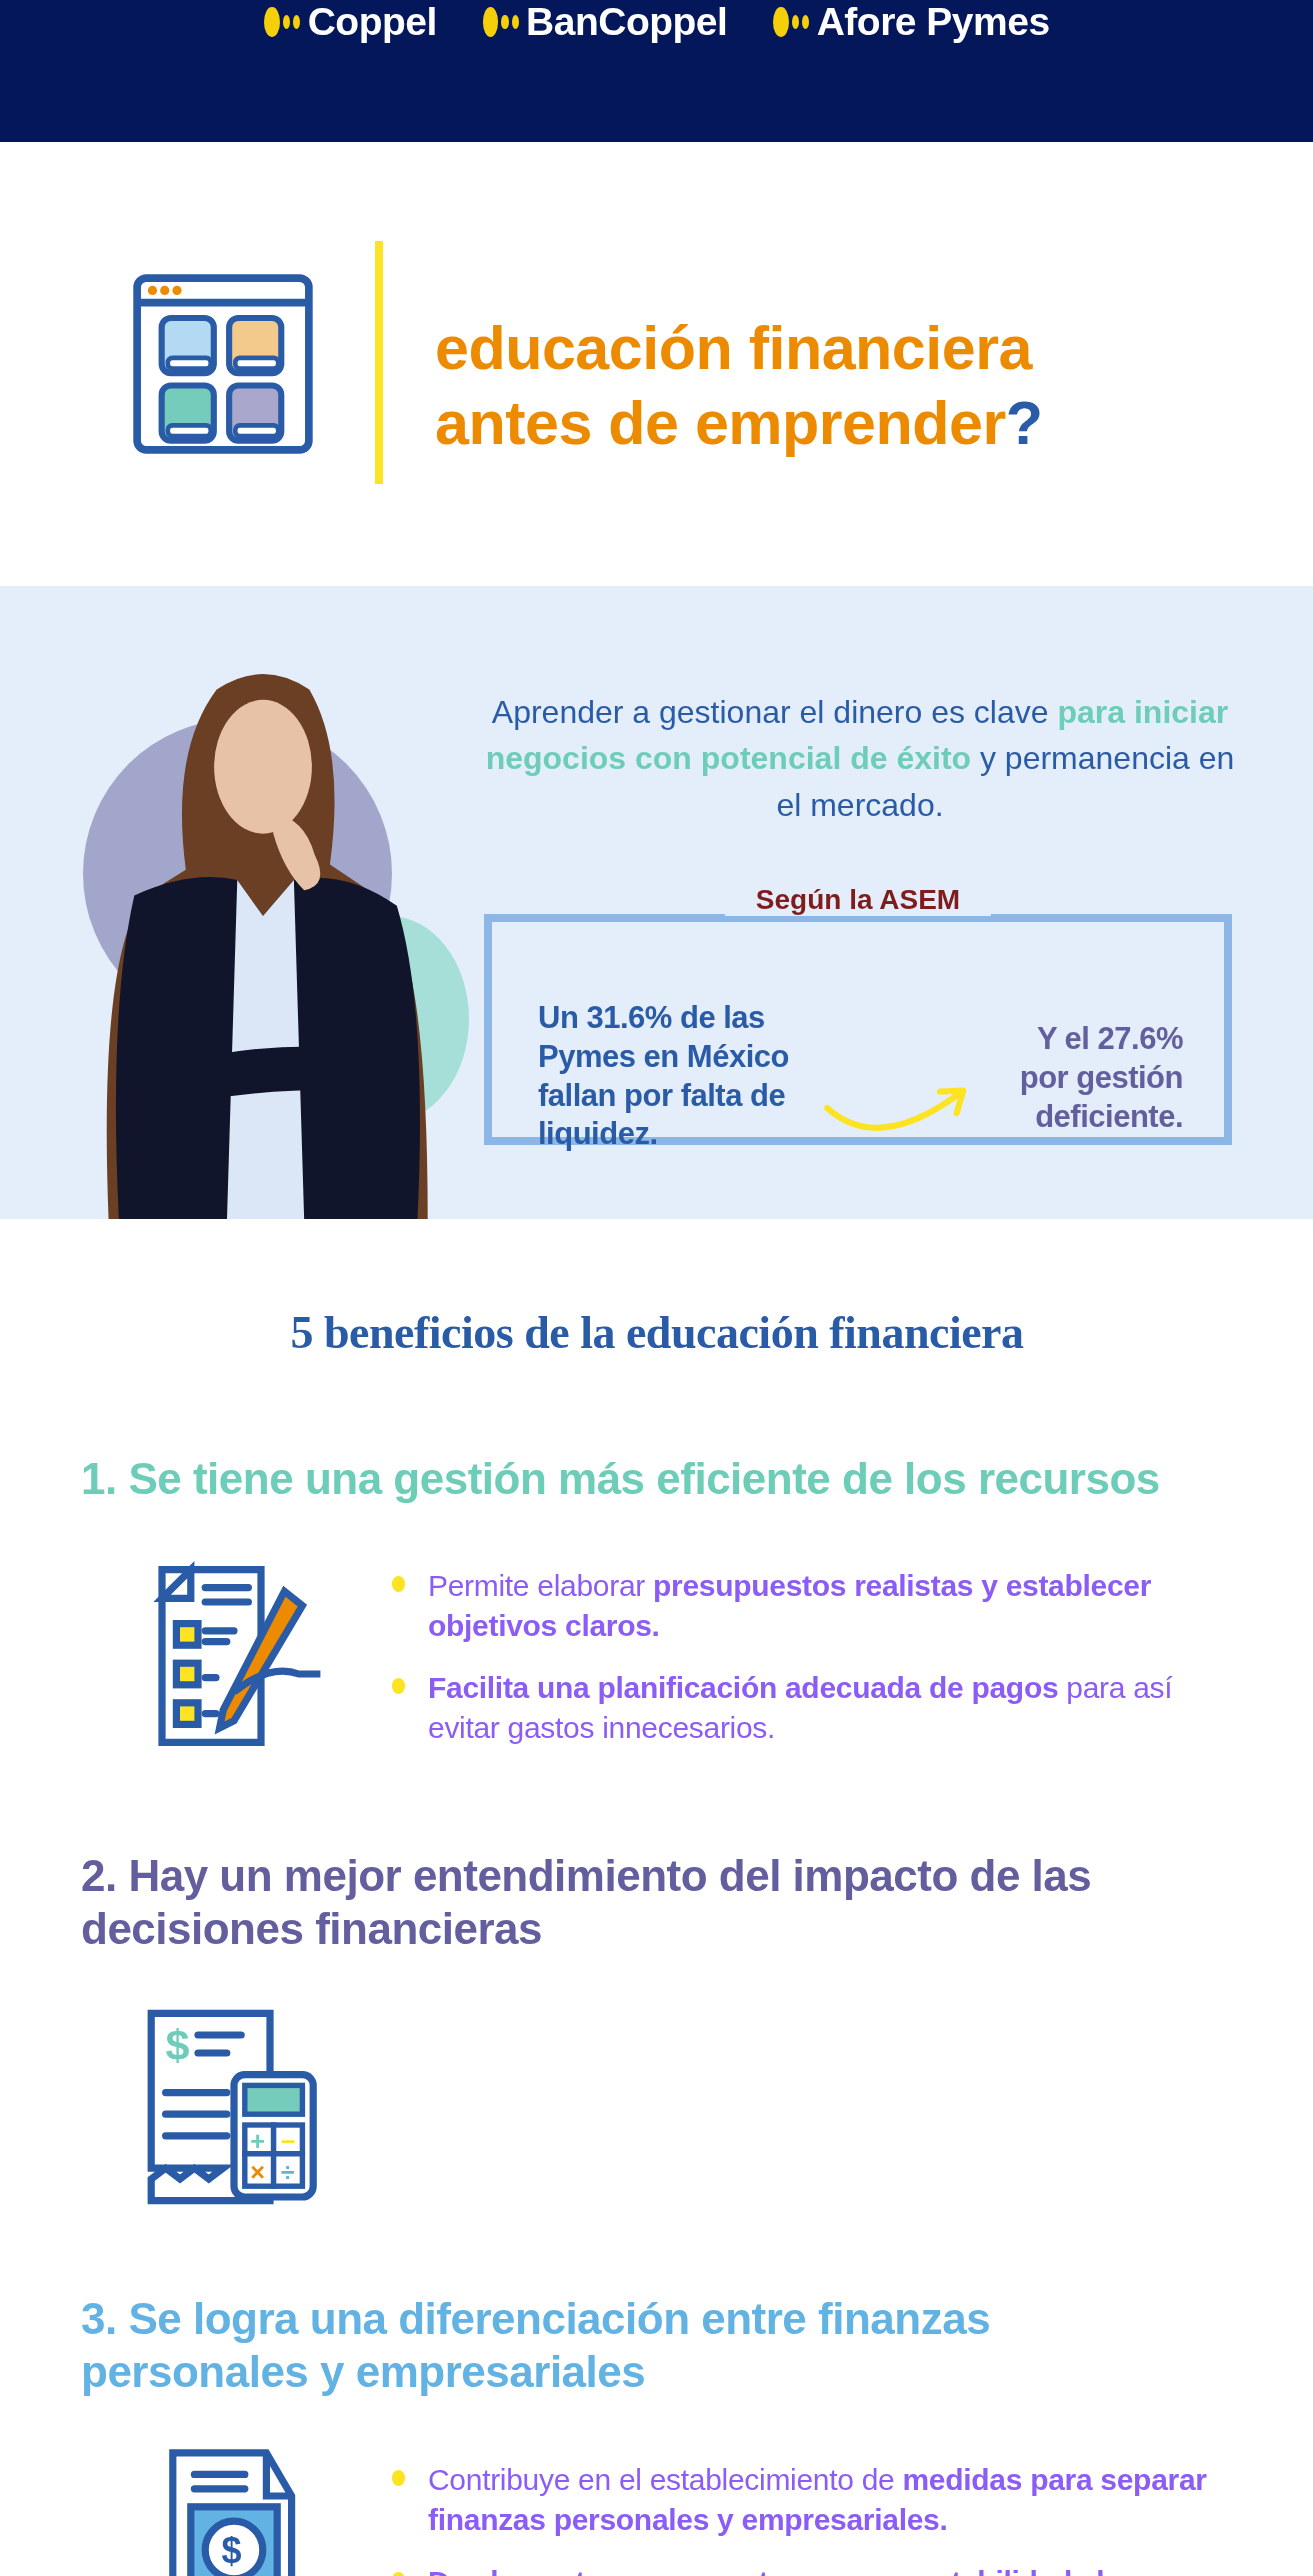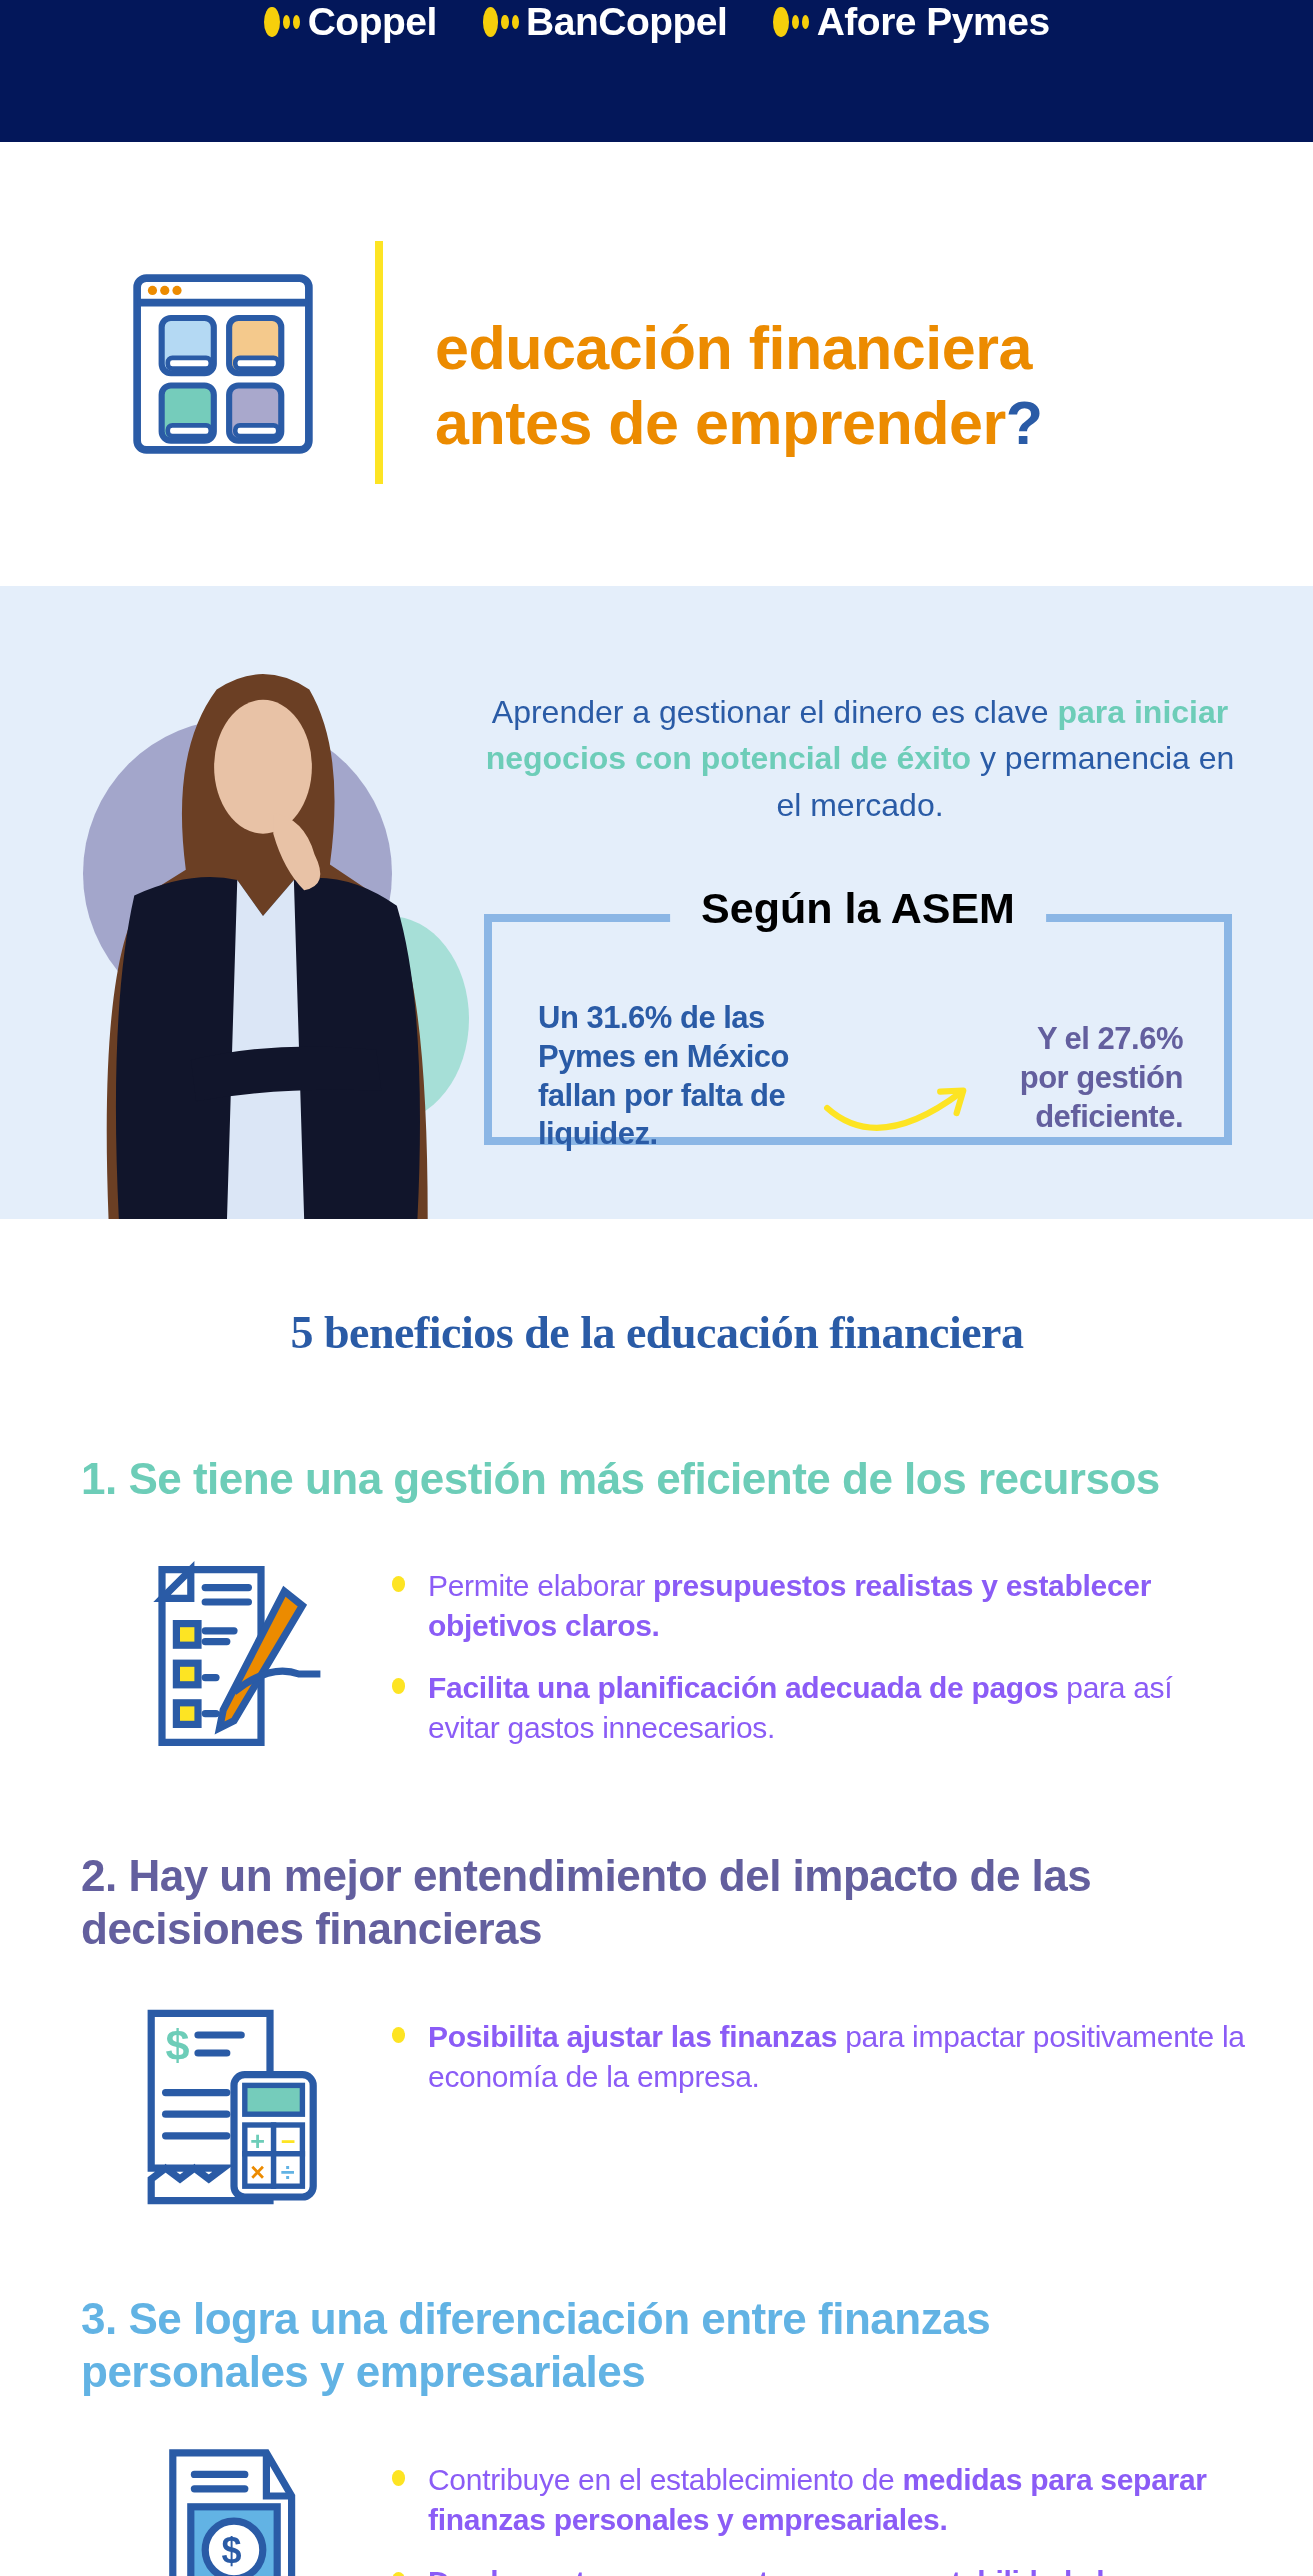--- a/index.html
+++ b/index.html
@@ -23,21 +23,21 @@
 
   
   .intro { position: absolute; left: 0; top: 586px; width: 1314px; height: 633px; background: #e4eefa; overflow: hidden; }
   .circle-purple { position: absolute; left: 83px; top: 133px; width: 309px; height: 309px; border-radius: 50%; background: #a3a6cb; }
   .circle-teal { position: absolute; left: 309px; top: 330px; width: 160px; height: 206px; border-radius: 50%; background: #a6dfd7; }
   .woman { position: absolute; left: 88px; top: 62px; width: 350px; height: 572px; }
   .intro-lead { position: absolute; left: 484px; top: 103px; width: 752px; text-align: center; font-size: 32px; line-height: 1.45; color: #2a5ba6; }
   .intro-lead .teal { color: #6dcdb8; font-weight: 700; }
 
   .asem-box { position: absolute; left: 484px; top: 328px; width: 748px; height: 231px; border: 8.2px solid #8bb6e5; }
-  .asem-title { position: absolute; left: 50%; transform: translateX(-50%); top: -38px; padding: 0 31px; background: #e4eefa; color: #000000; font-size: 43px; font-weight: 700; white-space: nowrap; }
+  .asem-title { position: absolute; left: 50%; transform: translateX(-50%); top: -38px; padding: 0 31px; background: #e4eefa; color: #7f1d1d; font-size: 28px; font-weight: 700; white-space: nowrap; }
   .asem-left { position: absolute; left: 46px; top: 77px; width: 268px; text-align: left; font-size: 31px; font-weight: 700; line-height: 1.25; color: #2a5ba6; letter-spacing: -0.5px; }
   .asem-right { position: absolute; left: 495px; top: 98px; width: 196px; text-align: right; font-size: 31px; font-weight: 700; line-height: 1.25; color: #635f9e; letter-spacing: -0.5px; }
   .asem-arrow { position: absolute; left: 330px; top: 155px; width: 149px; height: 62px; }
 
   
   .benefits-title { position: absolute; left: 0; top: 1306px; width: 1314px; text-align: center; font-size: 46px; font-weight: 700; color: #2a5ba6; letter-spacing: -0.5px; font-family: Liberation Serif, serif; }
   .benefit-heading { position: absolute; left: 81px; font-size: 44px; font-weight: 700; line-height: 1.2; letter-spacing: -0.5px; }
   .teal-h { color: #6dcdb8; }
   .purple-h { color: #635f9e; }
   .sky-h { color: #62b3e4; }
@@ -177,21 +177,20 @@
       <rect x="82" y="70" width="16" height="16"></rect>
       <rect x="66" y="86" width="16" height="18"></rect>
       <rect x="82" y="86" width="16" height="18"></rect>
     </g>
   <text x="69" y="84" font-size="14" font-weight="700" fill="#6dcdb8" font-family="Liberation Sans, sans-serif">+</text>
   <text x="86" y="84" font-size="14" font-weight="700" fill="#fde423" font-family="Liberation Sans, sans-serif">−</text>
   <text x="69" y="101" font-size="14" font-weight="700" fill="#ec8b00" font-family="Liberation Sans, sans-serif">×</text>
   <text x="86" y="101" font-size="14" font-weight="700" fill="#62b3e4" font-family="Liberation Sans, sans-serif">÷</text>
 </svg>
 <ul class="bullets" style="top:2017px;">
-  <li class="bullet"><b>Posibilita ajustar las finanzas</b><span> para impactar positivamente la economía de la empresa.</span></li>
 </ul>
 
 <h3 class="benefit-heading sky-h" style="top:2293px; width:1030px;">3. Se logra una diferenciación entre finanzas personales y empresariales</h3>
 <svg class="benefit-icon" style="top:2442px;" viewBox="0 0 120 120">
   <path d="M26 6 L78 6 L92 30 L92 112 L26 112Z" fill="#fff" stroke="#2a5ba6" stroke-width="4"></path>
   <path d="M78 6 L78 30 L92 30" fill="none" stroke="#2a5ba6" stroke-width="4"></path>
   <g stroke="#2a5ba6" stroke-width="4" stroke-linecap="round">
       <line x1="38" y1="18" x2="66" y2="18"></line>
       <line x1="38" y1="26" x2="66" y2="26"></line>
       <line x1="40" y1="92" x2="84" y2="92"></line>

